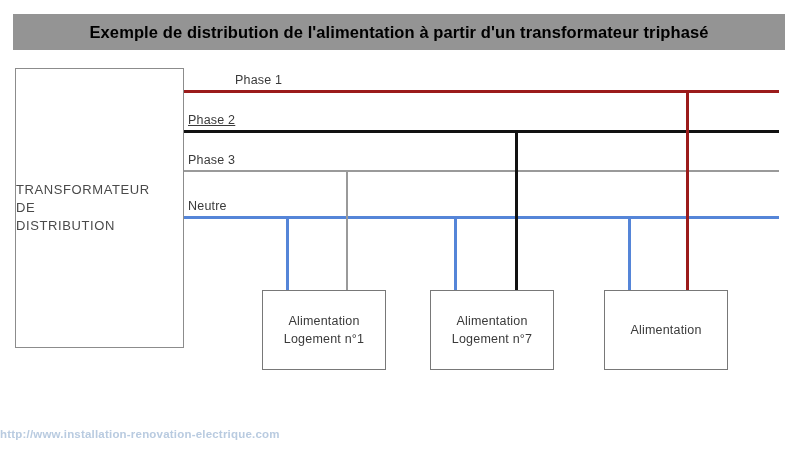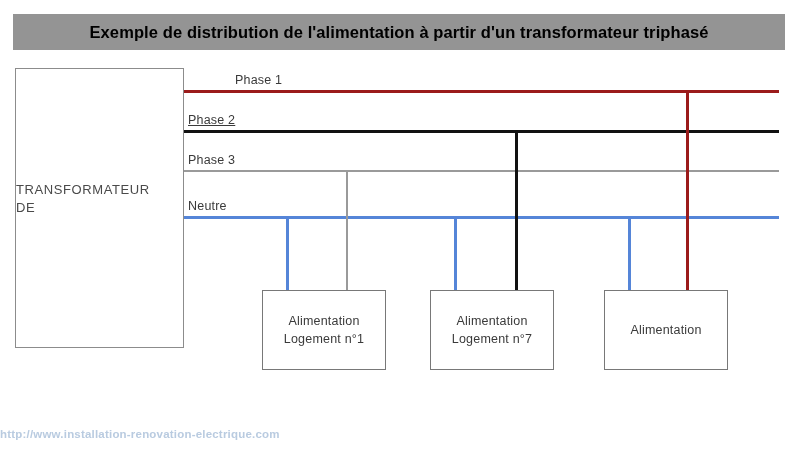--- a/index.html
+++ b/index.html
@@ -129,20 +129,21 @@
 <div id="canvas">
 
   <div id="title-banner" style="background: rgb(148, 148, 148);">
     <div id="title-text" style="color: #000000;">Exemple de distribution de l'alimentation à partir d'un transformateur triphasé</div>
   </div>
 
   <div id="transformer-box" style="border-color: rgb(140, 140, 140);">
     <div id="transformer-label">
       <span>TRANSFORMATEUR</span>
       <span>DE</span>
+      <span>DISTRIBUTION</span>
     </div>
   </div>
 
   <div id="busbar-layer">
       <div class="busbar" style="top: 90px; background: rgb(155, 27, 27);"></div>
       <div class="bus-label" style="left: 188px; top: 73px; margin-left: 47px;">Phase 1</div>
       <div class="busbar" style="top: 130px; background: rgb(17, 17, 17);"></div>
       <div class="bus-label" style="left: 188px; top: 113px; text-decoration: underline;">Phase 2</div>
       <div class="busbar thin" style="top: 170px; background: rgb(154, 154, 154);"></div>
       <div class="bus-label" style="left: 188px; top: 153px;">Phase 3</div>

